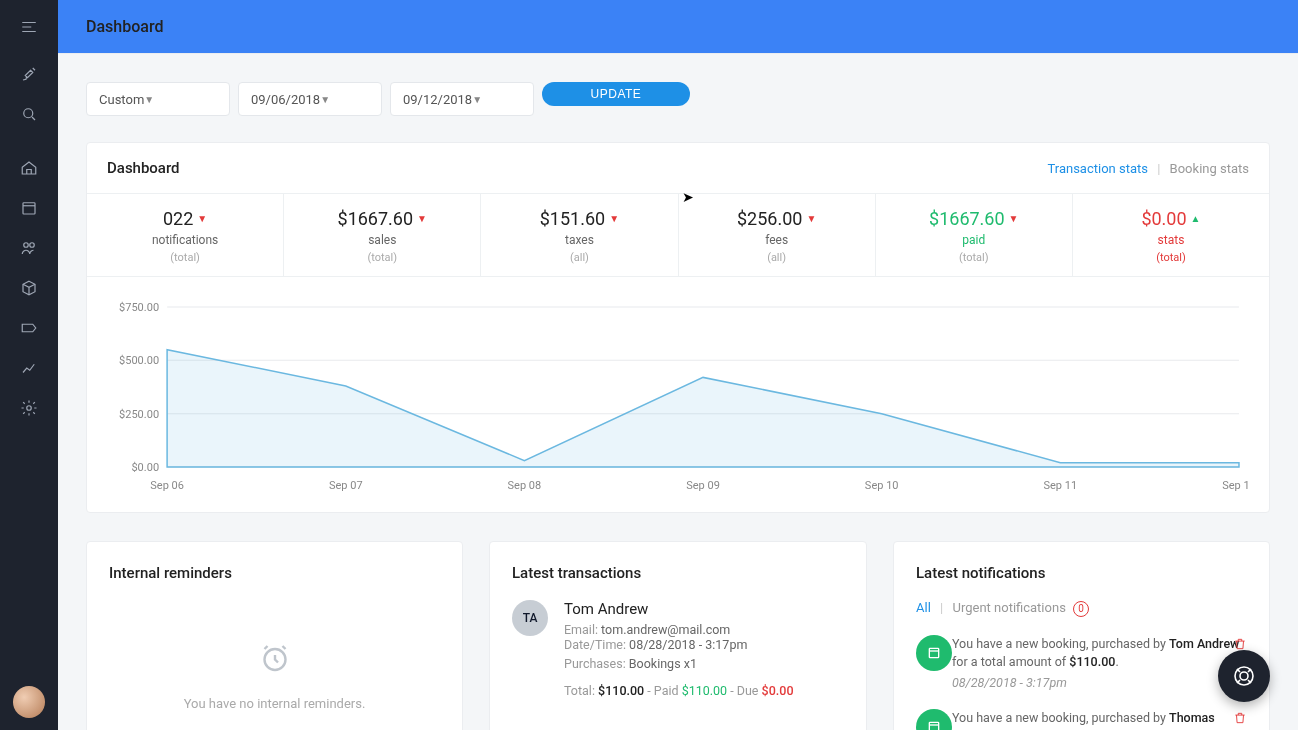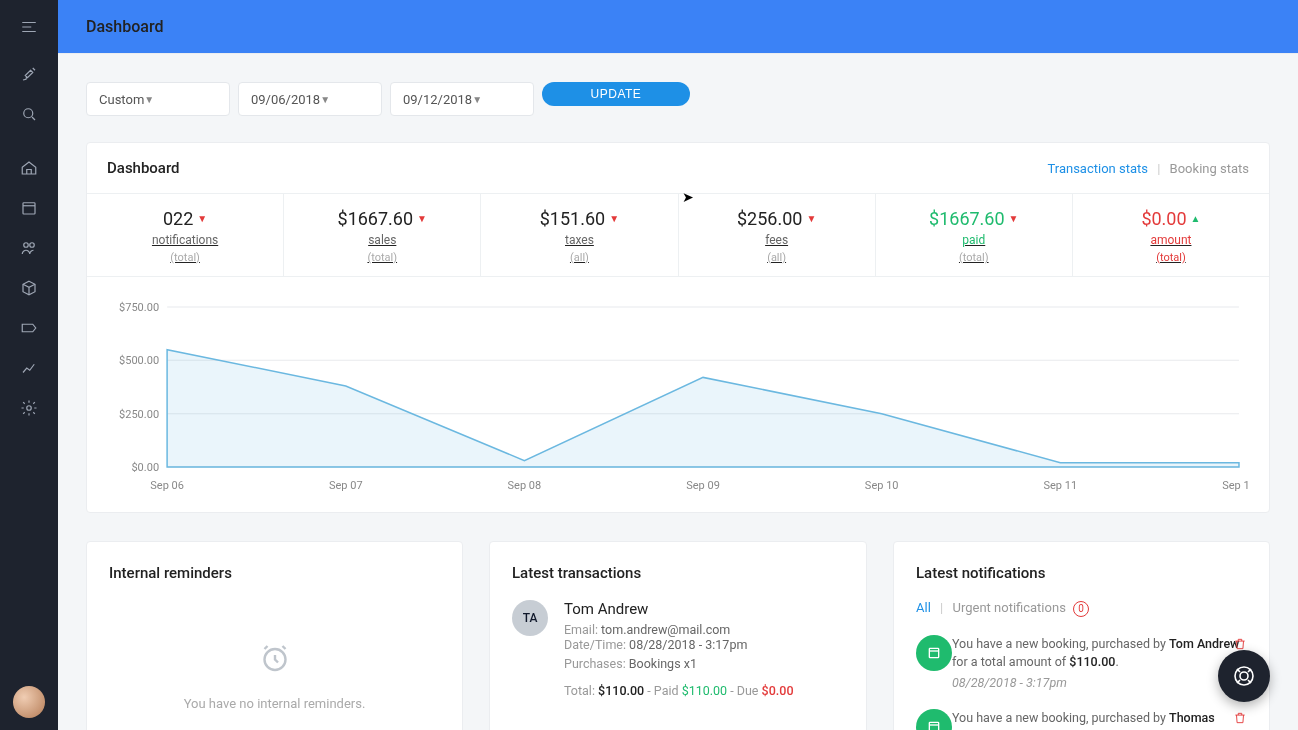--- a/index.html
+++ b/index.html
@@ -17,21 +17,21 @@
 .dd .caret { font-size:10px; color:#888; }
 .btn-update { background:#1e90e6; color:#fff; border:none; border-radius:12px; height:24px; width:148px; font-size:12px; letter-spacing:0.5px; font-weight:500; cursor:pointer; }
 .panel { background:#fff; border:1px solid #ebedf0; border-radius:4px; }
 .overview { margin-bottom:28px; }
 .overview-head { display:flex; align-items:center; justify-content:space-between; padding:16px 20px; }
 .overview-head h2 { font-size:15px; font-weight:500; }
 .ov-links { font-size:13px; color:#999; }
 .ov-links .link { color:#1e90e6; cursor:pointer; }
 .ov-links .sep { margin:0 6px; color:#ccc; }
 .stats-row { display:flex; border-top:1px solid #edf0f2; border-bottom:1px solid #edf0f2; }
-.stat { flex:1; text-align:center; padding:14px 8px 12px; border-right:1px solid #edf0f2;text-decoration:underline; }
+.stat { flex:1; text-align:center; padding:14px 8px 12px; border-right:1px solid #edf0f2; }
 .stat:last-child { border-right:none; }
 .stat .val { font-size:18px; font-weight:400; display:inline-flex; align-items:center; gap:4px; }
 .stat .val .tri { font-size:10px; }
 .stat .val.green { color:#1fbb6e; }
 .stat .val.red { color:#e33a3a; }
 .stat .lbl { font-size:12px; color:#666; margin-top:4px; }
 .stat .lbl.green { color:#1fbb6e; }
 .stat .lbl.red { color:#e33a3a; }
 .stat .sub { font-size:11px; color:#aaa; margin-top:4px; }
 .stat .sub.red { color:#e33a3a; }
@@ -186,21 +186,21 @@
             <span>$256.00</span>
             <span class="tri" style="color:#e33a3a">▼</span>
           </div><div class="lbl">fees</div><div class="sub">(all)</div></div>
         <div class="stat"><div class="val green">
             <span>$1667.60</span>
             <span class="tri" style="color:#e33a3a">▼</span>
           </div><div class="lbl green">paid</div><div class="sub">(total)</div></div>
         <div class="stat"><div class="val red">
             <span>$0.00</span>
             <span class="tri" style="color:#1fbb6e">▲</span>
-          </div><div class="lbl red">amount</div><div class="sub red">(total)</div></div>
+          </div><div class="lbl red">stats</div><div class="sub red">(total)</div></div>
       </div>
     <div class="chart-area">
       <svg class="chart-svg" id="chart-svg" viewBox="0 0 1140 200" preserveAspectRatio="none">
           <line class="grid-line" x1="60" y1="170" x2="1130" y2="170"></line>
           <text x="52" y="174" text-anchor="end" font-size="11" fill="#888">$0.00</text>
           <line class="grid-line" x1="60" y1="116.66666666666667" x2="1130" y2="116.66666666666667"></line>
           <text x="52" y="120.66666666666667" text-anchor="end" font-size="11" fill="#888">$250.00</text>
           <line class="grid-line" x1="60" y1="63.33333333333334" x2="1130" y2="63.33333333333334"></line>
           <text x="52" y="67.33333333333334" text-anchor="end" font-size="11" fill="#888">$500.00</text>
           <line class="grid-line" x1="60" y1="10" x2="1130" y2="10"></line>

